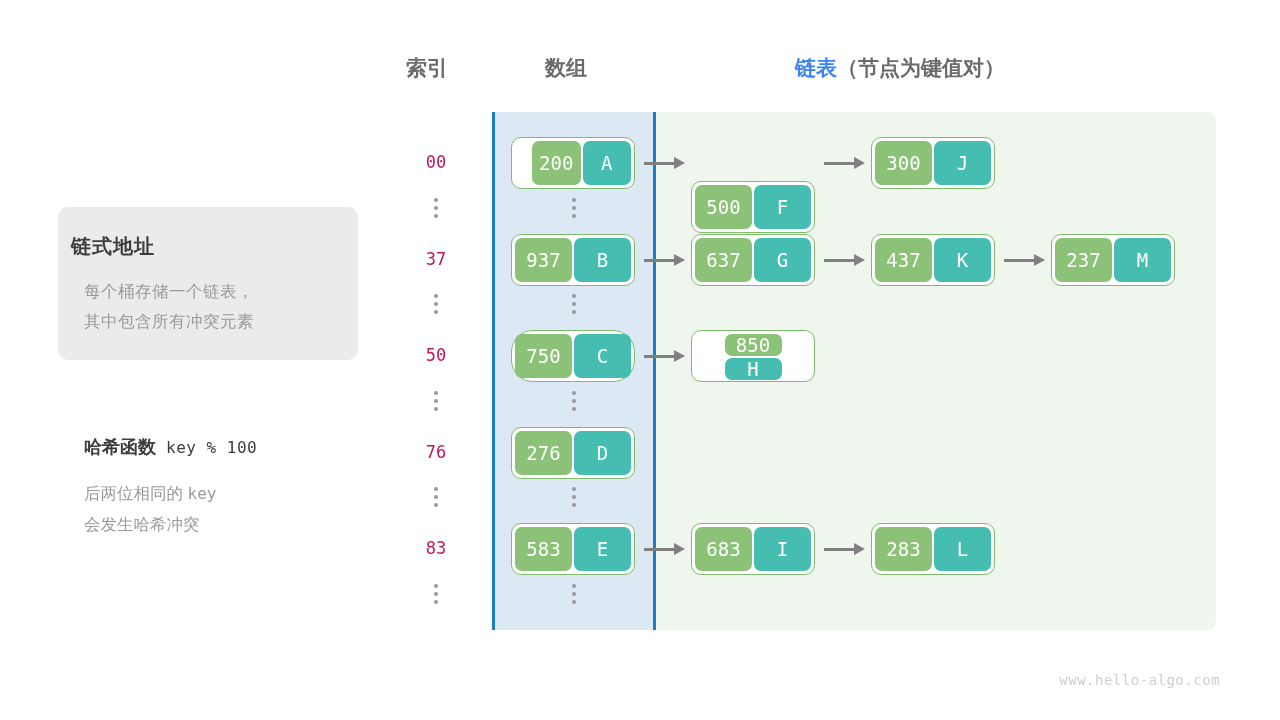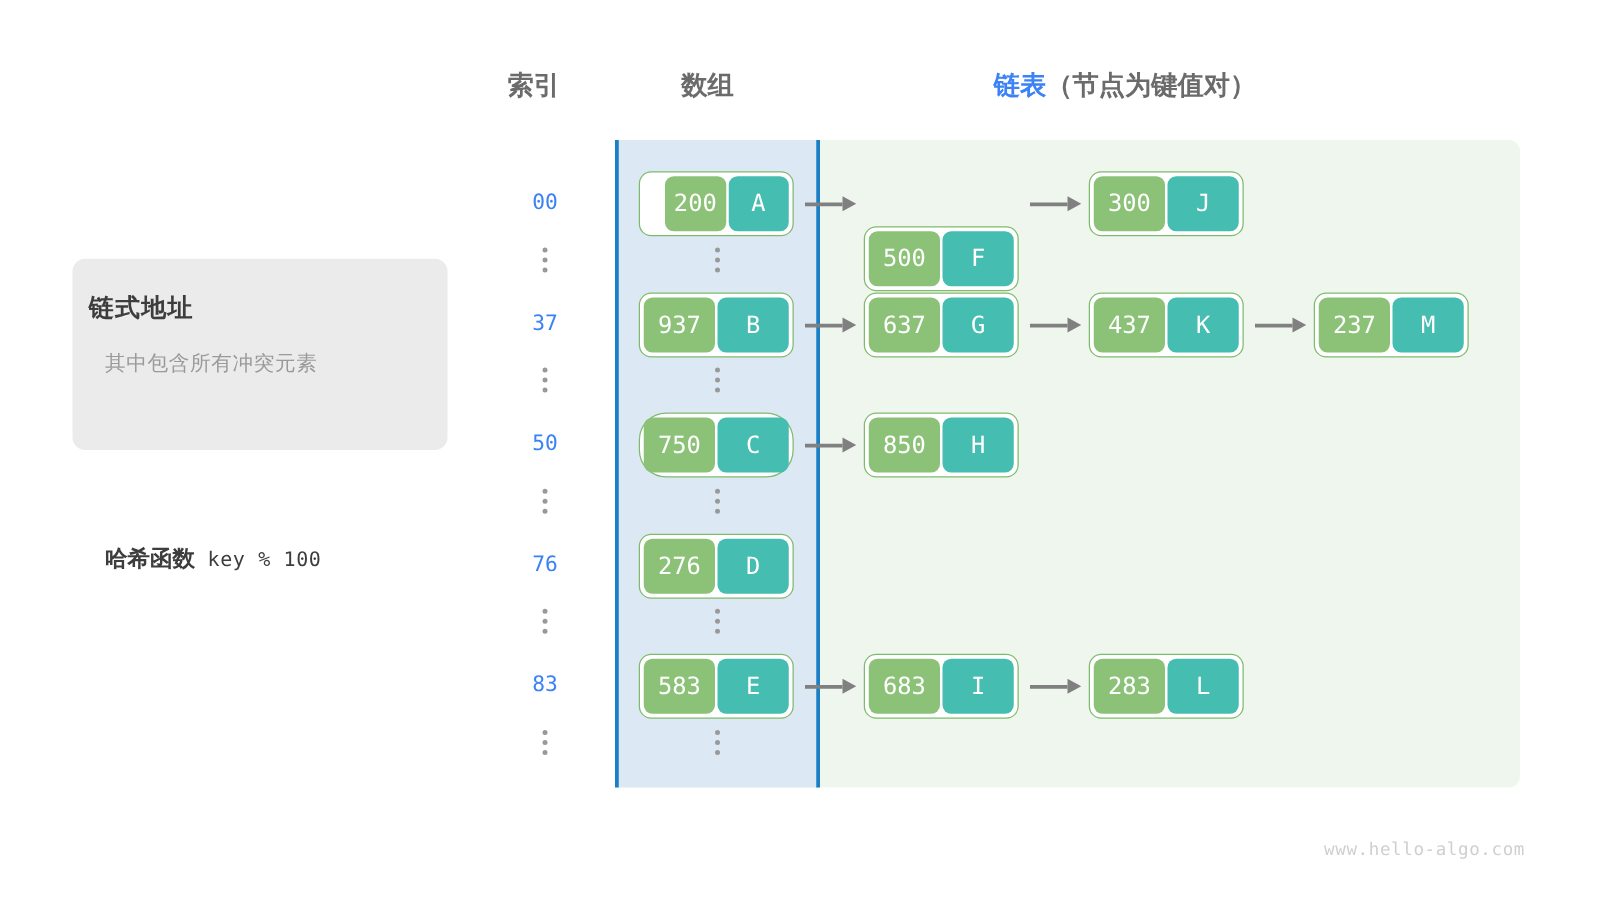--- a/index.html
+++ b/index.html
@@ -115,21 +115,21 @@
   }
 
   
   .index-label {
     position: absolute;
     left: 410px;
     width: 52px;
     text-align: center;
     font-family: "DejaVu Sans Mono", monospace;
     font-size: 17px;
-    color: #3b82f6;
+    color: #be185d;
   }
 
   
   .vdots {
     position: absolute;
     width: 52px;
     display: flex;
     flex-direction: column;
     align-items: center;
     gap: 4px;
@@ -213,24 +213,29 @@
 
 <div id="stage">
 
   <div class="hdr hdr-index">索引</div>
   <div class="hdr hdr-array">数组</div>
   <div class="hdr hdr-list"><span class="main">链表</span><span class="sub">（节点为键值对）</span></div>
 
   <div class="info-card"></div>
   <div class="info-title">链式地址</div>
   <div class="info-body">
+    <div>每个桶存储一个链表，</div>
     <div>其中包含所有冲突元素</div>
   </div>
 
   <div class="hash-title"><span>哈希函数</span>&nbsp;&nbsp;<span class="mono">key % 100</span></div>
+  <div class="hash-body">
+    <div><span>后两位相同的</span>&nbsp;<span class="mono">key</span></div>
+    <div>会发生哈希冲突</div>
+  </div>
 
   <div class="list-panel"></div>
   <div class="array-panel"></div>
 
   <div id="rows-layer">
       <div class="index-label" style="top: 152px;">00</div>
       <div class="node" style="left: 511px; top: 137px; width: 124px; padding-left: 20px;">
         <div class="key">200</div>
         <div class="val">A</div>
       </div>
@@ -301,21 +306,21 @@
       </div>
       <div class="index-label" style="top: 345px;">50</div>
       <div class="node" style="left: 511px; top: 330px; width: 124px; border-radius: 22px;">
         <div class="key">750</div>
         <div class="val">C</div>
       </div>
       <div class="arrow" style="left: 644px; top: 350px; width: 41px;">
         <div class="shaft"></div>
         <div class="head"></div>
       </div>
-      <div class="node" style="left: 691px; top: 330px; width: 124px;">
+      <div class="node" style="left: 691px; top: 330px; width: 124px; flex-direction: column;">
         <div class="key">850</div>
         <div class="val">H</div>
       </div>
       <div class="vdots" style="left: 410px; top: 391px;">
         <i></i>
         <i></i>
         <i></i>
       </div>
       <div class="vdots" style="left: 548px; top: 391px;">
         <i></i>

